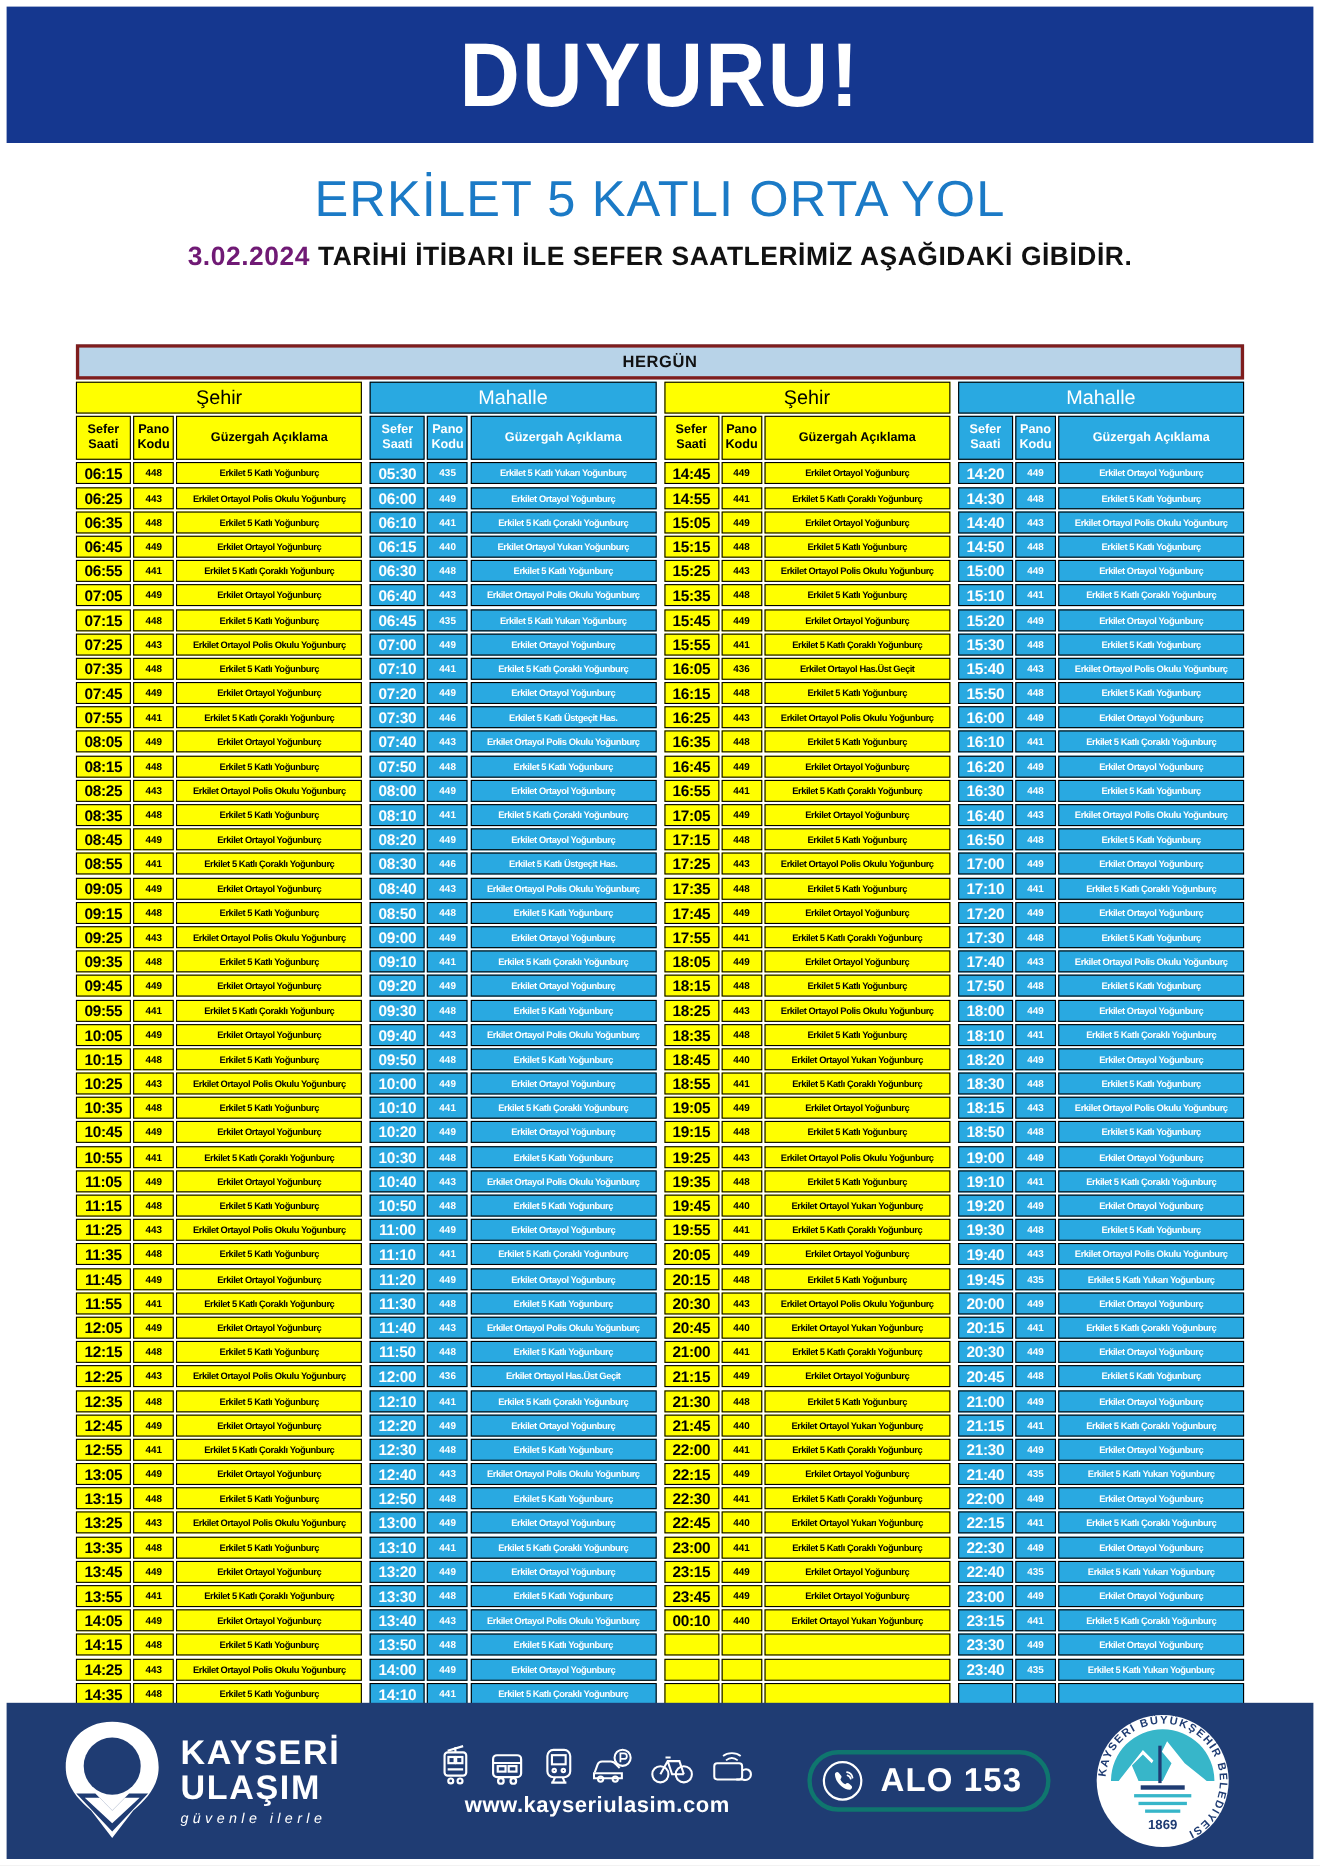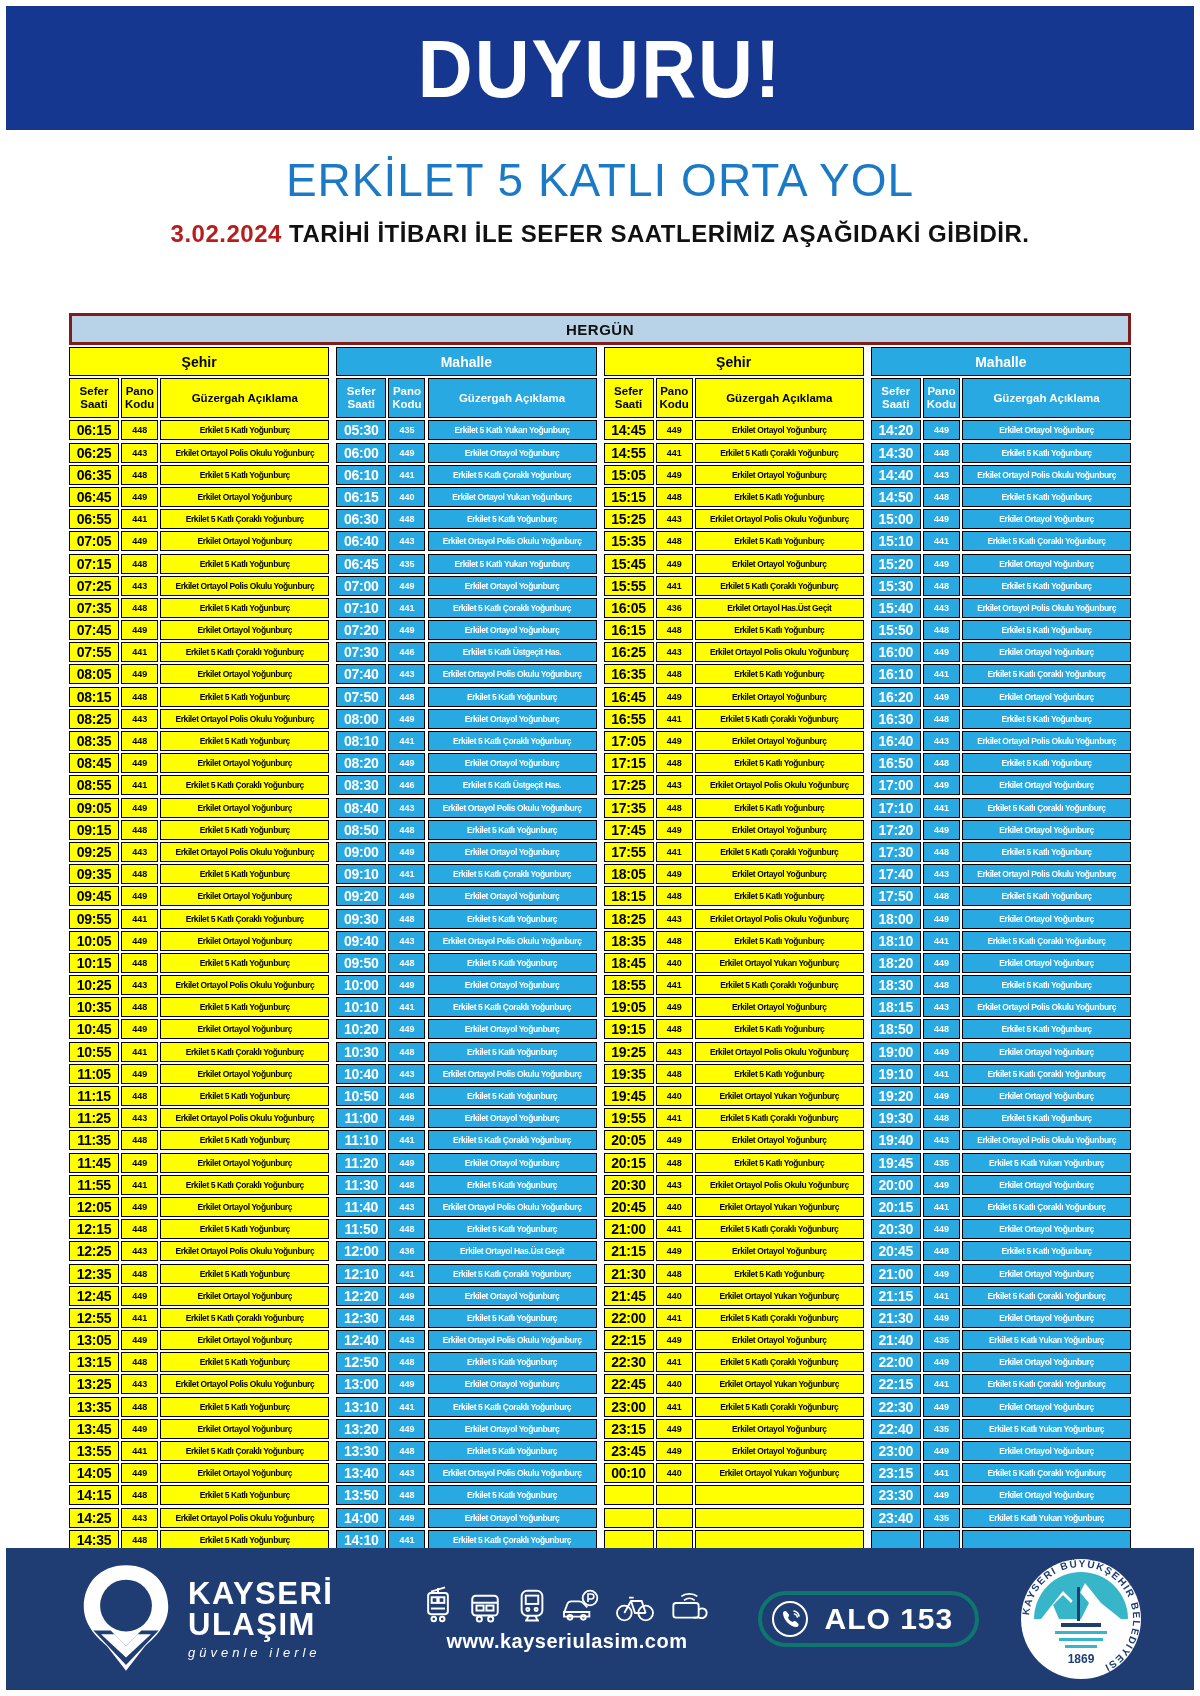--- a/index.html
+++ b/index.html
@@ -10,43 +10,43 @@
   .band-top{position:absolute;left:6px;top:6px;right:6px;height:124px;
     background:#15378f;display:flex;align-items:center;justify-content:center;}
   .band-top .duyuru{color:#ffffff;font-size:76px;font-weight:700;letter-spacing:2px;
     transform:scaleY(1.08);}
 
   
   .headline{position:absolute;left:0;top:152px;width:100%;text-align:center;}
   .line-route{color:#1b7ac6;font-size:46px;font-weight:400;letter-spacing:1px;line-height:56px;}
   .line-sub1{color:#111;font-size:24px;font-weight:700;margin-top:8px;letter-spacing:.5px;}
   .line-sub2{color:#111;font-size:24px;font-weight:700;margin-top:12px;letter-spacing:.5px;}
-  .date-red{color:#b91c1c;}
+  .date-red{color:#701a75;}
 
   
   .table-wrap{position:absolute;left:69px;top:313px;width:1062px;}
   .hergun-bar{height:26px;background:#b8d3e8;border:3px solid #7f1d1d;
     display:flex;align-items:center;justify-content:center;
     font-size:15px;font-weight:700;color:#111;letter-spacing:.5px;}
   .groups{display:grid;grid-template-columns:repeat(4,1fr);column-gap:7px;margin-top:2px;}
   .group{display:grid;grid-template-columns:50px 37px 1fr;
     grid-template-rows:29px 40px;grid-auto-rows:20px;gap:2.2px;}
   .cell{border:1px solid #000;display:flex;align-items:center;justify-content:center;
     overflow:hidden;white-space:nowrap;}
-  .ghead{grid-column:1/-1;font-size:14px;font-weight:700;}
+  .ghead{grid-column:1/-1;font-size:18px;font-weight:400;}
   .chead{font-size:11.5px;font-weight:700;text-align:center;line-height:13px;white-space:normal;}
   .t-cell{font-size:14px;font-weight:700;letter-spacing:-.3px;}
   .c-cell{font-size:9px;font-weight:700;}
   .d-cell{font-size:8.5px;font-weight:700;letter-spacing:-.4px;}
   .yellow .cell{background:#ffff00;color:#000;}
   .blue .cell{background:#29a9e1;color:#ffffff;}
 
   
   .footer{position:absolute;left:6px;right:6px;top:1548px;height:142px;background:#1f3c73;
-    display:flex;align-items:center;padding-left:24px;}
+    display:flex;align-items:center;}
   .pin-logo{margin-left:48px;flex:0 0 auto;}
   .brand{margin-left:14px;color:#fff;}
   .brand .b1,.brand .b2{font-size:31px;font-weight:700;letter-spacing:1.5px;line-height:31px;}
   .brand .b3{font-size:13px;font-style:italic;letter-spacing:4px;margin-top:5px;}
   .mid{margin-left:88px;display:flex;flex-direction:column;align-items:center;}
   .ticons{display:flex;gap:13px;align-items:flex-end;}
   .ticons svg{display:block;}
   .site{color:#fff;font-size:20px;font-weight:700;letter-spacing:.5px;margin-top:6px;}
   .alo-pill{margin-left:46px;border:4px solid #0f766e;border-radius:28px;height:48px;
     display:flex;align-items:center;padding:0 22px 0 8px;gap:14px;}

